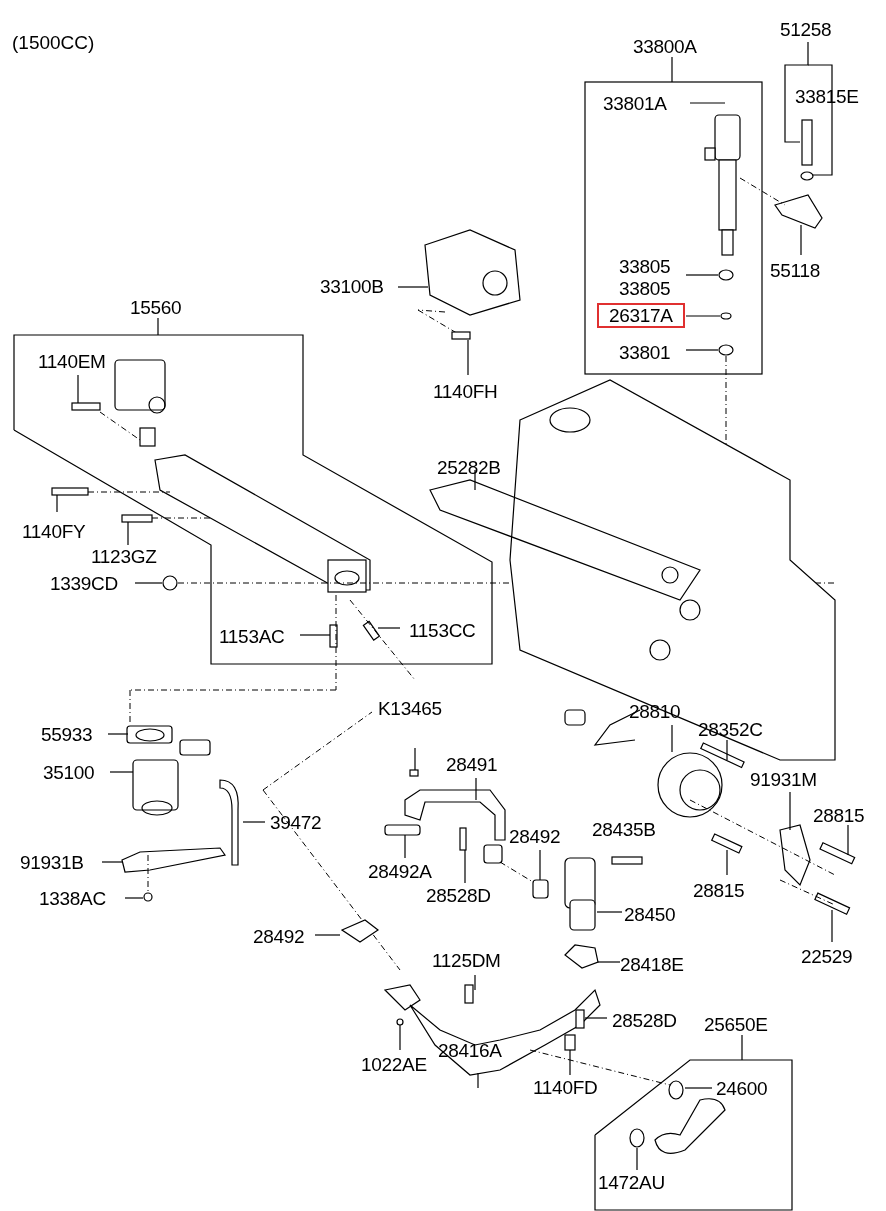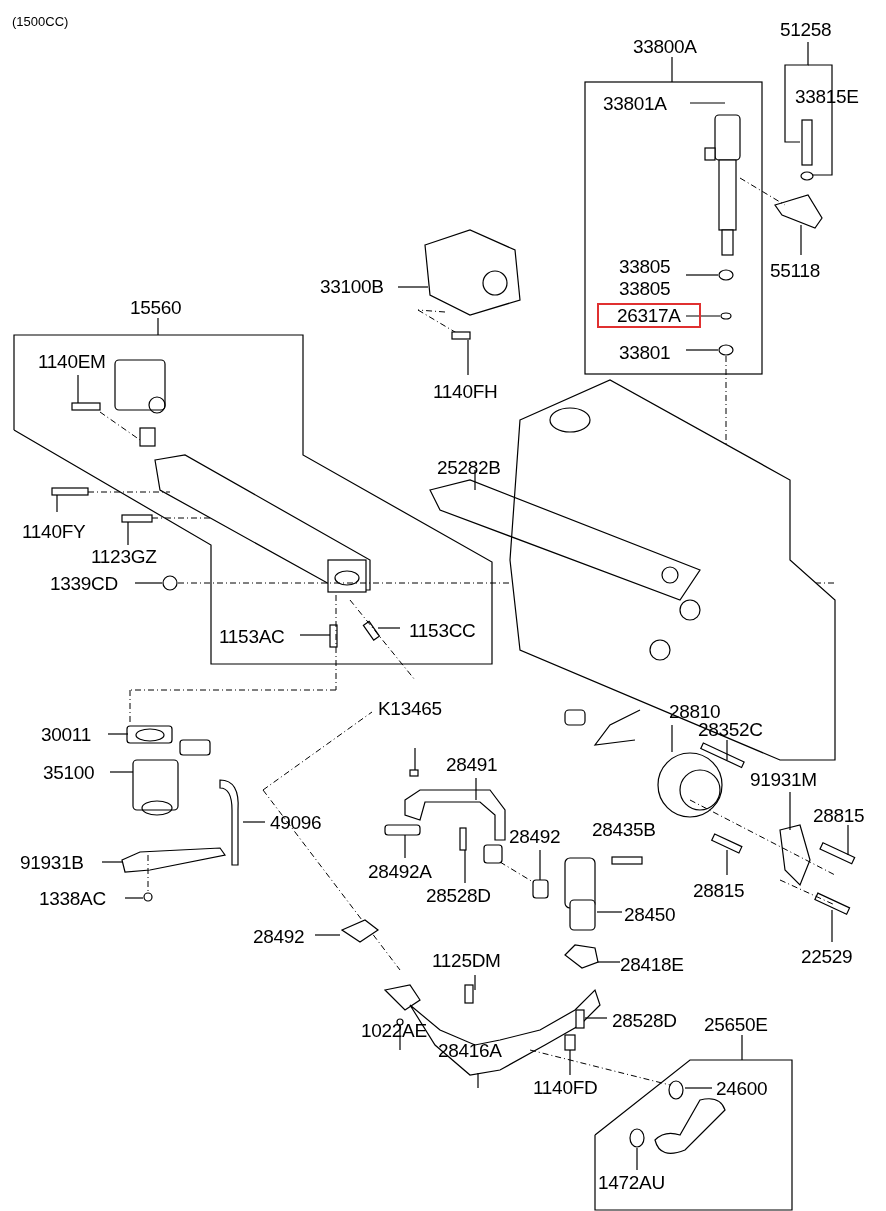--- a/index.html
+++ b/index.html
@@ -1,20 +1,20 @@
 <!DOCTYPE html>
 <html><head>
 <meta charset="utf-8">
 <style>
   html,body{margin:0;padding:0;background:#fff;}
   body{width:886px;height:1211px;position:relative;overflow:hidden;font-family:"Liberation Sans",sans-serif;}
   svg{position:absolute;left:0;top:0;}
   .lbl{position:absolute;font-size:19px;color:#000;white-space:nowrap;line-height:1;letter-spacing:-0.3px;cursor:pointer;}
-  .hl{border:2px solid #e03030;padding:1px 18px;}
-  .title{position:absolute;left:12px;top:14px;font-size:13px;}
+  .hl{border:2px solid #e03030;padding:1px 10px;}
+  .title{position:absolute;left:12px;top:32px;font-size:19px;}
   .ln{stroke:#000;stroke-width:1.2;fill:none;}
   .dash{stroke:#000;stroke-width:1;fill:none;stroke-dasharray:6 3 1 3;}
   .part{stroke:#000;stroke-width:1.2;fill:#fff;}
 </style>
 </head>
 <body>
 
 <svg width="886" height="1211">
 
   <g>
@@ -199,40 +199,40 @@
 <div class="lbl" style="left:320px;top:277px">33100B</div>
 <div class="lbl" style="left:433px;top:382px">1140FH</div>
 <div class="lbl" style="left:130px;top:298px">15560</div>
 <div class="lbl" style="left:38px;top:352px">1140EM</div>
 <div class="lbl" style="left:437px;top:458px">25282B</div>
 <div class="lbl" style="left:22px;top:522px">1140FY</div>
 <div class="lbl" style="left:91px;top:547px">1123GZ</div>
 <div class="lbl" style="left:50px;top:574px">1339CD</div>
 <div class="lbl" style="left:219px;top:627px">1153AC</div>
 <div class="lbl" style="left:409px;top:621px">1153CC</div>
-<div class="lbl" style="left:41px;top:725px">30011</div>
+<div class="lbl" style="left:41px;top:725px">55933</div>
 <div class="lbl" style="left:43px;top:763px">35100</div>
-<div class="lbl" style="left:270px;top:813px">49096</div>
+<div class="lbl" style="left:270px;top:813px">39472</div>
 <div class="lbl" style="left:20px;top:853px">91931B</div>
 <div class="lbl" style="left:39px;top:889px">1338AC</div>
 <div class="lbl" style="left:378px;top:699px">K13465</div>
 <div class="lbl" style="left:446px;top:755px">28491</div>
 <div class="lbl" style="left:368px;top:862px">28492A</div>
 <div class="lbl" style="left:426px;top:886px">28528D</div>
 <div class="lbl" style="left:509px;top:827px">28492</div>
 <div class="lbl" style="left:592px;top:820px">28435B</div>
-<div class="lbl" style="left:669px;top:702px">28810</div>
+<div class="lbl" style="left:629px;top:702px">28810</div>
 <div class="lbl" style="left:698px;top:720px">28352C</div>
 <div class="lbl" style="left:750px;top:770px">91931M</div>
 <div class="lbl" style="left:813px;top:806px">28815</div>
 <div class="lbl" style="left:693px;top:881px">28815</div>
 <div class="lbl" style="left:801px;top:947px">22529</div>
 <div class="lbl" style="left:624px;top:905px">28450</div>
 <div class="lbl" style="left:620px;top:955px">28418E</div>
 <div class="lbl" style="left:253px;top:927px">28492</div>
 <div class="lbl" style="left:432px;top:951px">1125DM</div>
 <div class="lbl" style="left:612px;top:1011px">28528D</div>
 <div class="lbl" style="left:704px;top:1015px">25650E</div>
-<div class="lbl" style="left:361px;top:1021px">1022AE</div>
+<div class="lbl" style="left:361px;top:1055px">1022AE</div>
 <div class="lbl" style="left:533px;top:1078px">1140FD</div>
 <div class="lbl" style="left:438px;top:1041px">28416A</div>
 <div class="lbl" style="left:716px;top:1079px">24600</div>
 <div class="lbl" style="left:598px;top:1173px">1472AU</div>
 
 </body></html>

